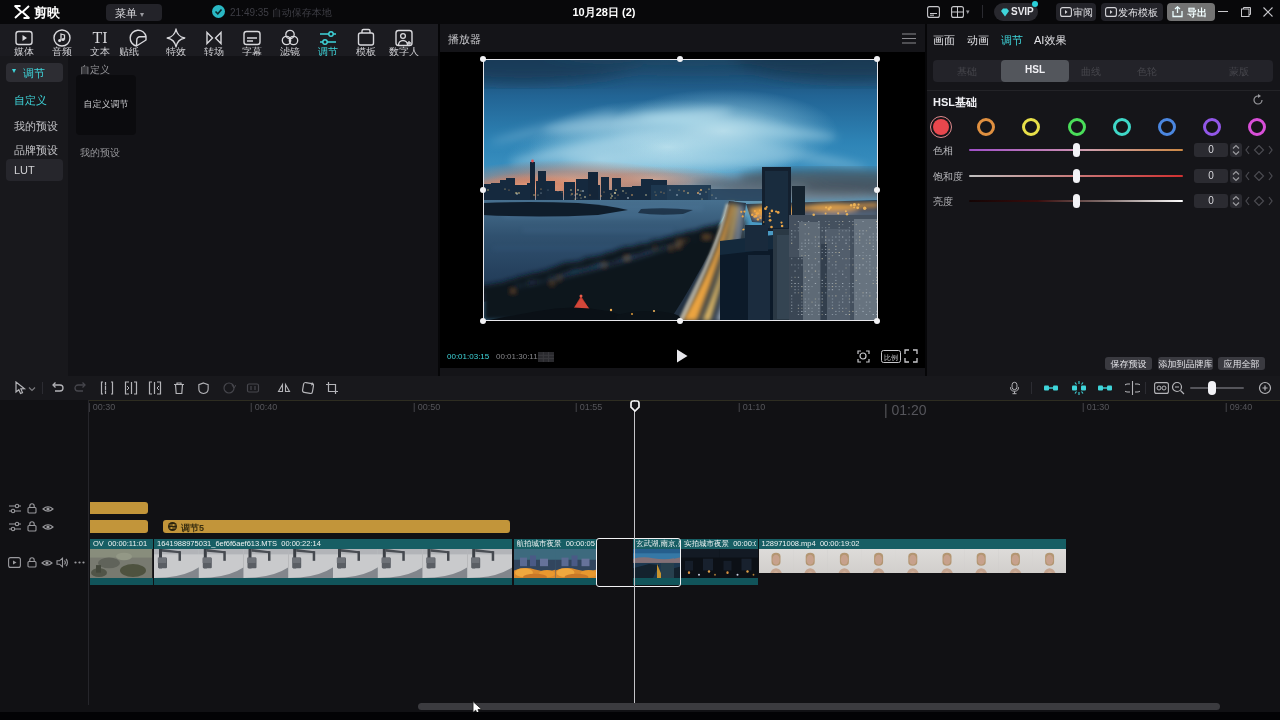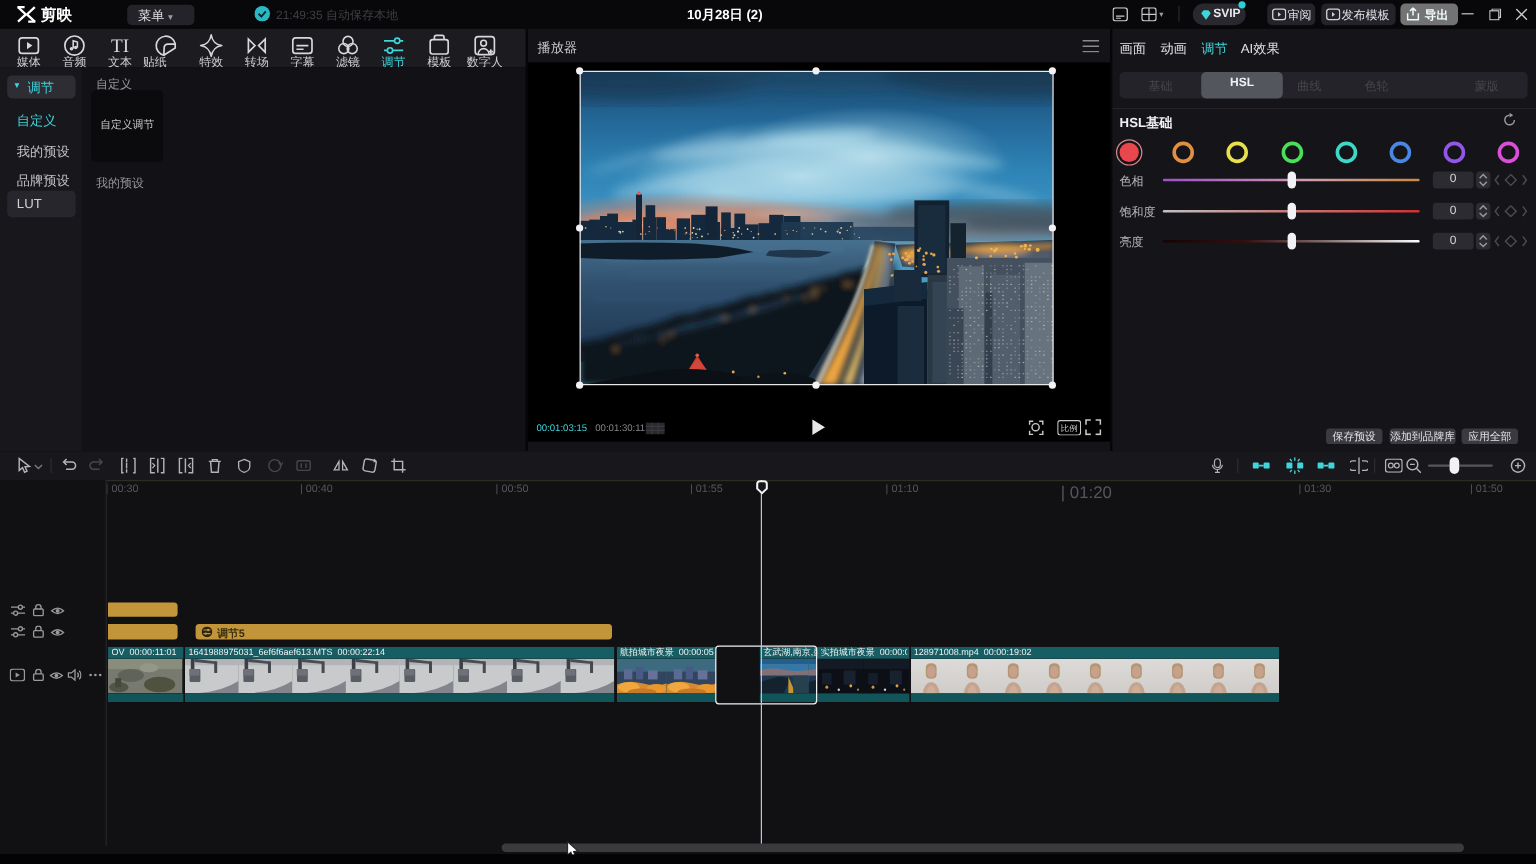--- a/index.html
+++ b/index.html
@@ -1052,21 +1052,21 @@
 
 <div class="abs" id="timeline" style="left:0;top:400px;width:1280px;height:312px;background:#111114;">
   <div id="ruler" class="abs" style="left:0;top:0;width:1280px;height:13px;">
         <div class="abs" style="left:88px;top:2px;font-size:9px;color:#55555b;">| 00:30</div>
 <div class="abs" style="left:250px;top:2px;font-size:9px;color:#55555b;">| 00:40</div>
 <div class="abs" style="left:413px;top:2px;font-size:9px;color:#55555b;">| 00:50</div>
 <div class="abs" style="left:575px;top:2px;font-size:9px;color:#55555b;">| 01:55</div>
 <div class="abs" style="left:738px;top:2px;font-size:9px;color:#55555b;">| 01:10</div>
 <div class="abs" style="left:884px;top:2px;font-size:14px;color:#55555b;">| 01:20</div>
 <div class="abs" style="left:1062px;top:2px;font-size:9px;color:#55555b;margin-left:20px;">| 01:30</div>
-<div class="abs" style="left:1225px;top:2px;font-size:9px;color:#55555b;">| 01:50</div>
+<div class="abs" style="left:1225px;top:2px;font-size:9px;color:#55555b;">| 09:40</div>
       </div>
   <div class="abs" style="left:88px;top:0;width:1192px;height:1px;background:#343223;opacity:0.85;"></div>
   <div id="tracks">
         <div class="abs" style="left:88px;top:0px;width:1px;height:305px;background:#26262b;"></div>
 <svg class="abs" style="left:9px;top:103px;" width="12" height="11" viewBox="0 0 12 11">
           <path d="M0 3 H12 M0 8 H12" stroke="#9a9a9e" stroke-width="1.1"></path>
           <circle cx="8" cy="3" r="1.7" fill="#111114" stroke="#9a9a9e" stroke-width="1.1"></circle>
           <circle cx="4" cy="8" r="1.7" fill="#111114" stroke="#9a9a9e" stroke-width="1.1"></circle>
         </svg>
 <svg class="abs" style="left:27px;top:103px;" width="10" height="11" viewBox="0 0 10 11">
@@ -1306,21 +1306,21 @@
 <rect x="22" y="9" width="10" height="11" fill="#18212e"></rect>
 <circle cx="8" cy="22" r="1.2" fill="#d89040"></circle>
 <circle cx="18" cy="24" r="1" fill="#c8d0e0"></circle>
 <circle cx="28" cy="21" r="1.2" fill="#e0a048"></circle>
 <circle cx="34" cy="24" r="0.9" fill="#b08038"></circle>
 </g>
             </svg>
           </div>
 <div class="abs" style="left:0;top:39px;width:77px;height:7px;background:#11545a;"></div>
 </div>
-<div class="abs" style="left:758.5px;top:139px;width:307.5px;height:46px;overflow:hidden;">
+<div class="abs" style="left:758.5px;top:139px;width:307.5px;height:34px;overflow:hidden;">
 <div class="abs" style="left:0;top:0;width:307.5px;height:10px;background:#175e64;"></div>
 <div class="abs" style="left:3px;top:0px;width:302.5px;height:10px;overflow:hidden;font-size:7.5px;line-height:10px;color:#eef2f2;white-space:nowrap;">128971008.mp4&nbsp;&nbsp;00:00:19:02</div>
 <div class="abs" style="left:0;top:10px;width:307.5px;height:29px;overflow:hidden;background:#222;">
             <svg width="307" height="29" viewBox="0 0 307 27" preserveAspectRatio="none">
               <defs>
                 <linearGradient id="gw" x1="0" y1="0" x2="0" y2="1">
                   <stop offset="0" stop-color="#dddbd9"></stop>
                   <stop offset="1" stop-color="#cfccc9"></stop>
                 </linearGradient>
               </defs>

